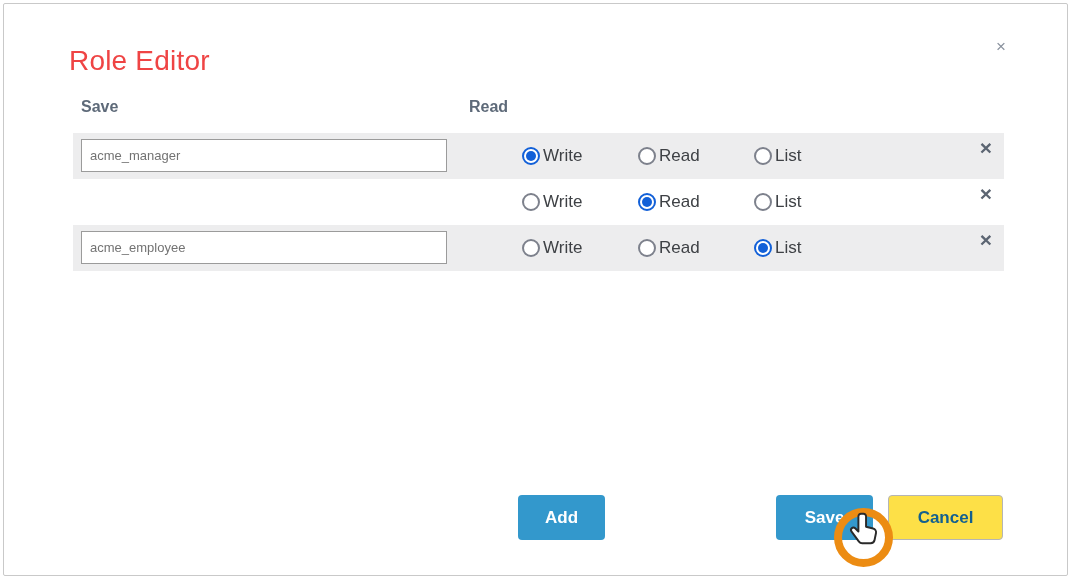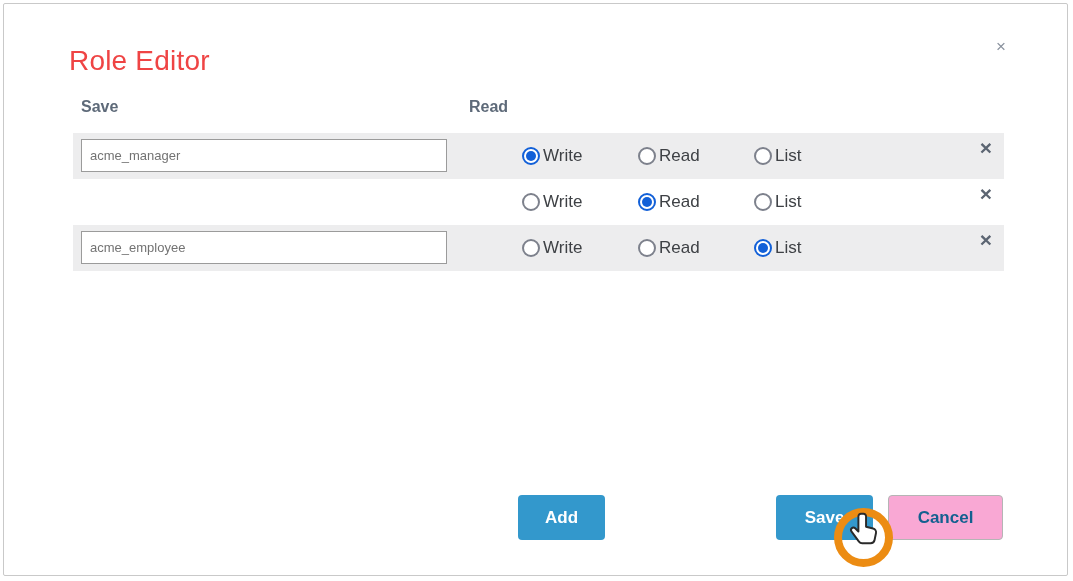--- a/index.html
+++ b/index.html
@@ -44,21 +44,21 @@
   .row-delete { position:absolute; right:12px; top:2px; font-size:21px; font-weight:700;
                 color:#5c6572; line-height:26px; cursor:pointer; }
 
   .btn { position:absolute; top:491px; height:45px; border:none; border-radius:4px;
          font-family:"Liberation Sans", sans-serif; font-size:17px; font-weight:700;
          cursor:pointer; }
   .btn.primary { background:#3398cc; color:#ffffff; }
   .btn-add      { left:514px; width:87px; }
   .btn-new-role { left:622px; width:134px; }
   .btn-save     { left:772px; width:97px; }
-  .btn-cancel   { left:884px; width:115px; background:#f9a8d4; color:#13608f;
+  .btn-cancel   { left:884px; width:115px; background:#fde047; color:#13608f;
                   border:1px solid #b5b5b5; }
 
   .click-ring { position:absolute; left:834px; top:508px; width:59px; height:59px;
                 border:8px solid #ec8c13; border-radius:50%; pointer-events:none; }
   .hand-cursor { position:absolute; left:847px; top:511px; width:36px; height:41px;
                  pointer-events:none; }
 </style>
 </head>
 <body>
 

